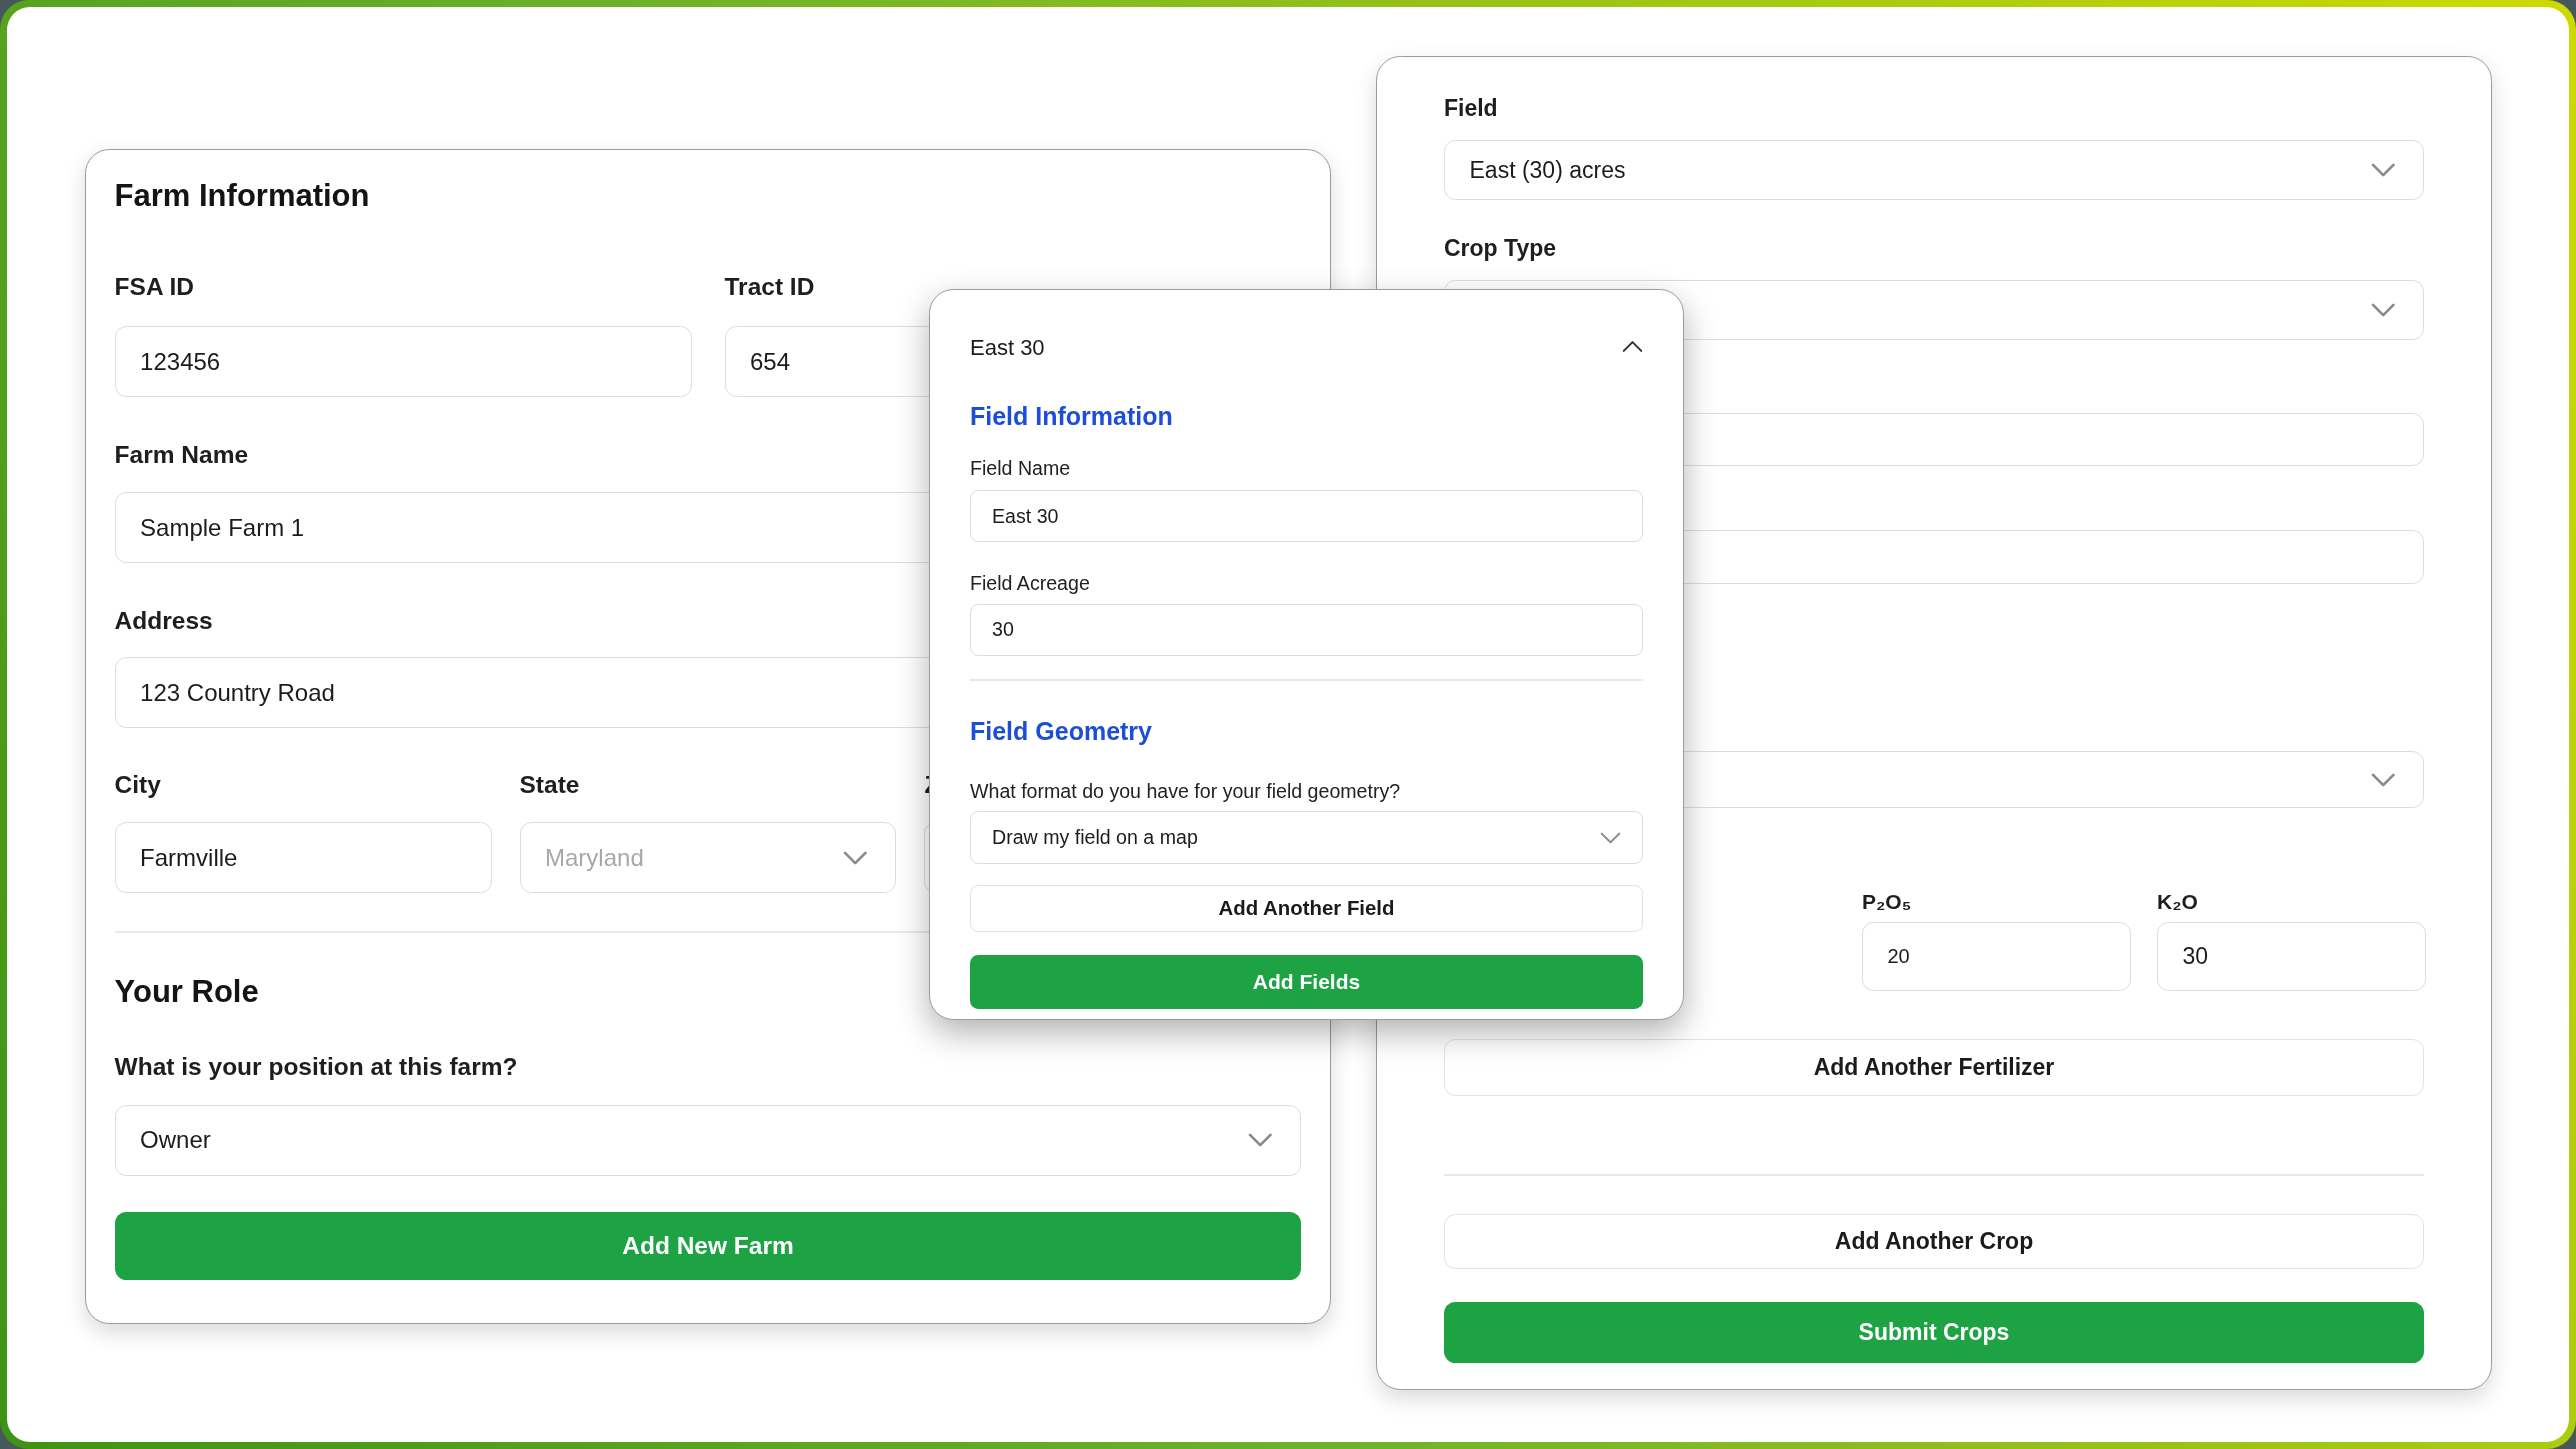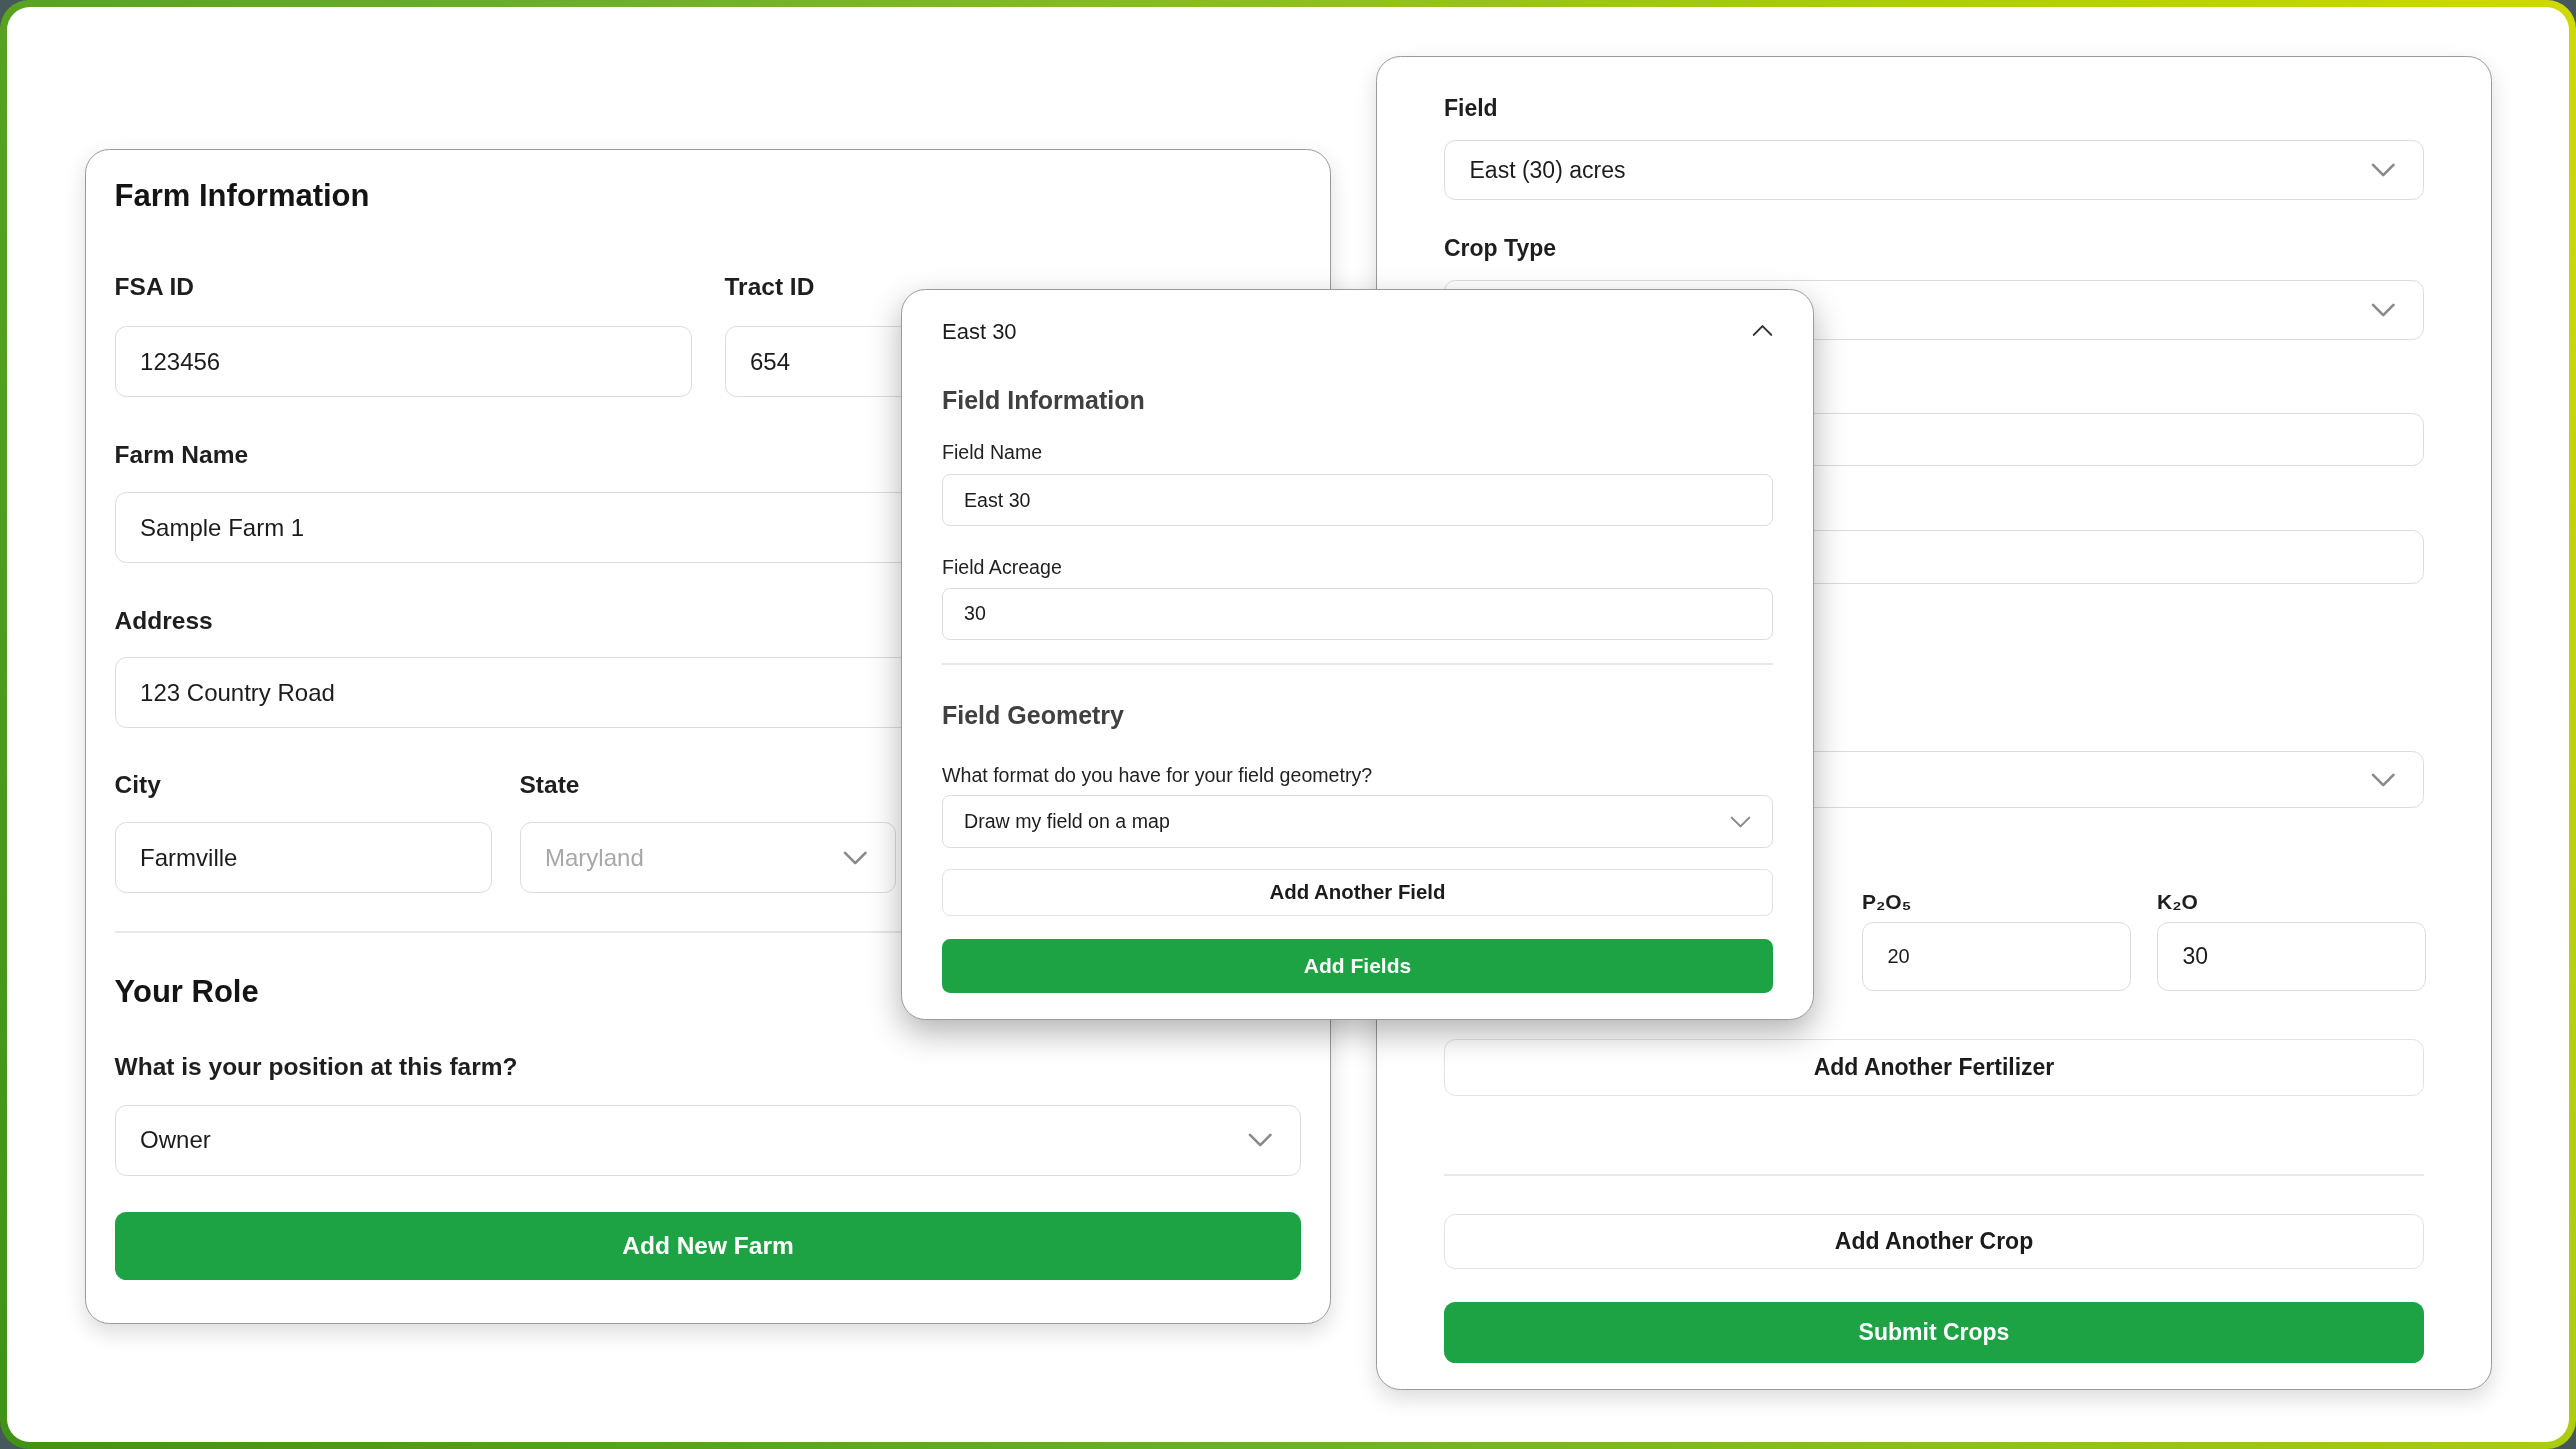--- a/index.html
+++ b/index.html
@@ -26,27 +26,27 @@
 
   
   .card {
     position: absolute;
     background: #fff;
     border: 1.6px solid #9b9b9b;
     border-radius: 24.5px;
     box-shadow: 0 8.2px 21px rgba(0,0,0,0.14);
   }
   #farm-card  { left: 85px;  top: 149px; width: 1246px; height: 1175px; z-index: 2; padding: 26px 28.6px; }
-  #field-card { left: 901px; top: 289px; width: 913px; height: 731px;  z-index: 3; padding: 29px 40px;
+  #field-card { left: 929px; top: 289px; width: 755px; height: 731px;  z-index: 3; padding: 45px 40px;
                 box-shadow: 0 13px 33px rgba(0,0,0,0.30); }
   #crop-card  { left: 1376px; top: 56px;  width: 1116px; height: 1334px; z-index: 1; padding: 37px 67px; }
 
   
   .h1 { font-size: 31px; line-height: 39px; font-weight: 700; color: #141414; }
-  .h3 { font-size: 25px; line-height: 33px; font-weight: 700; color: #404040; }
+  .h3 { font-size: 25px; line-height: 33px; font-weight: 700; color: #1d4ed8; }
   .lbl   { display: block; font-size: 24.5px; line-height: 29px; font-weight: 600; color: #1e1e1e; }
   .lbl-sm{ display: block; font-size: 19.6px; line-height: 24.5px; font-weight: 500; color: #222; }
   .lbl-md{ display: block; font-size: 23px; line-height: 28px; font-weight: 600; color: #1e1e1e; }
 
   
   .textbox, .selectbox {
     position: relative;
     width: 100%;
     border: 1.6px solid #dcdcdc;
     border-radius: 11.4px;

